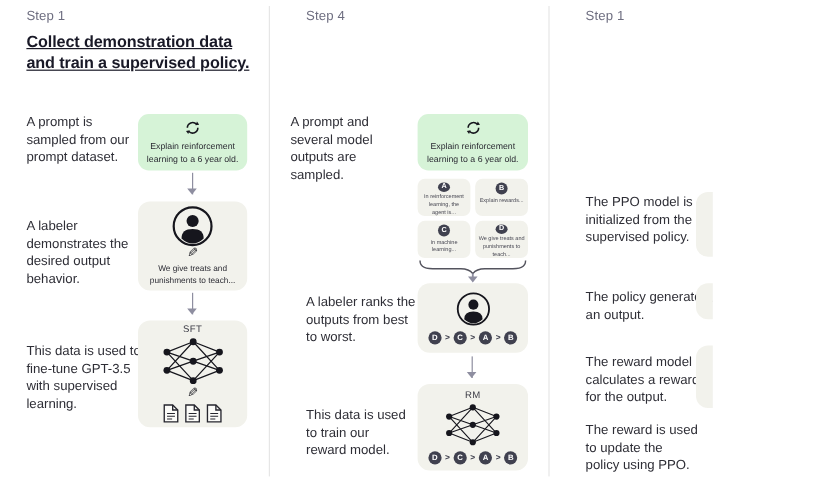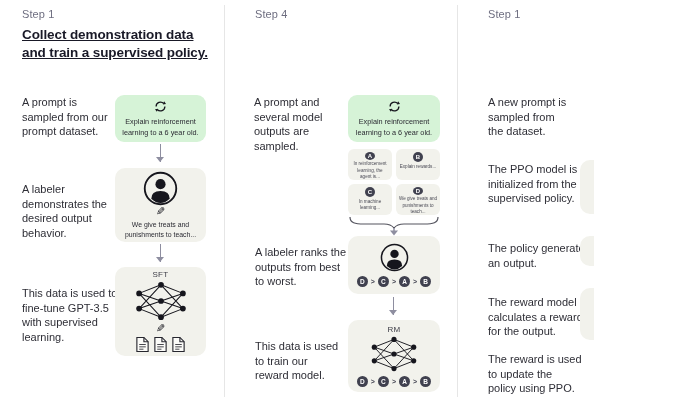--- a/index.html
+++ b/index.html
@@ -130,21 +130,21 @@
           <use href="#sym-doc"></use>
         </svg>
       <svg class="icon" width="15" height="17" viewBox="0 0 16 18">
           <use href="#sym-doc"></use>
         </svg>
     </div>
   </div>
 
   <div class="step-label" style="left:255px;top:8px">Step 4</div>
 
-  <div class="cap" style="left:254px;top:95px">A prompt and
+  <div class="cap" style="left:242px;top:95px">A prompt and
 several model
 outputs are
 sampled.</div>
   <div class="cap" style="left:255px;top:245px">A labeler ranks the
 outputs from best
 to worst.</div>
   <div class="cap" style="left:255px;top:339px">This data is used
 to train our
 reward model.</div>
 
@@ -214,23 +214,20 @@
       <span class="badge">C</span>
       <span class="gt">&gt;</span>
       <span class="badge">A</span>
       <span class="gt">&gt;</span>
       <span class="badge">B</span>
     </div>
   </div>
 
   <div class="step-label" style="left:488px;top:8px">Step 1</div>
 
-  <div class="cap" style="left:488px;top:95px">A new prompt is
-sampled from
-the dataset.</div>
   <div class="cap" style="left:488px;top:162px">The PPO model is
 initialized from the
 supervised policy.</div>
   <div class="cap" style="left:488px;top:241px">The policy generates
 an output.</div>
   <div class="cap" style="left:488px;top:295px">The reward model
 calculates a reward
 for the output.</div>
   <div class="cap" style="left:488px;top:352px">The reward is used
 to update the

